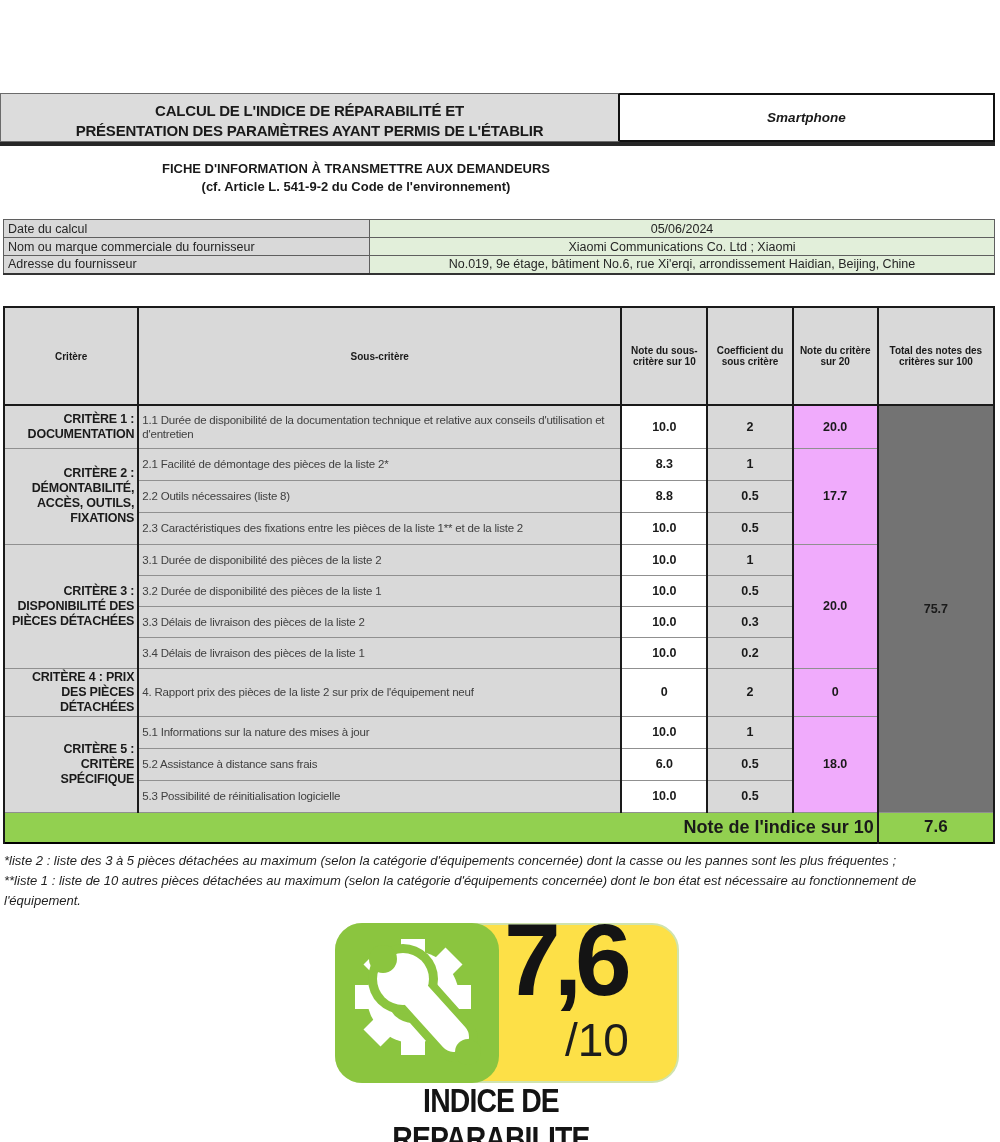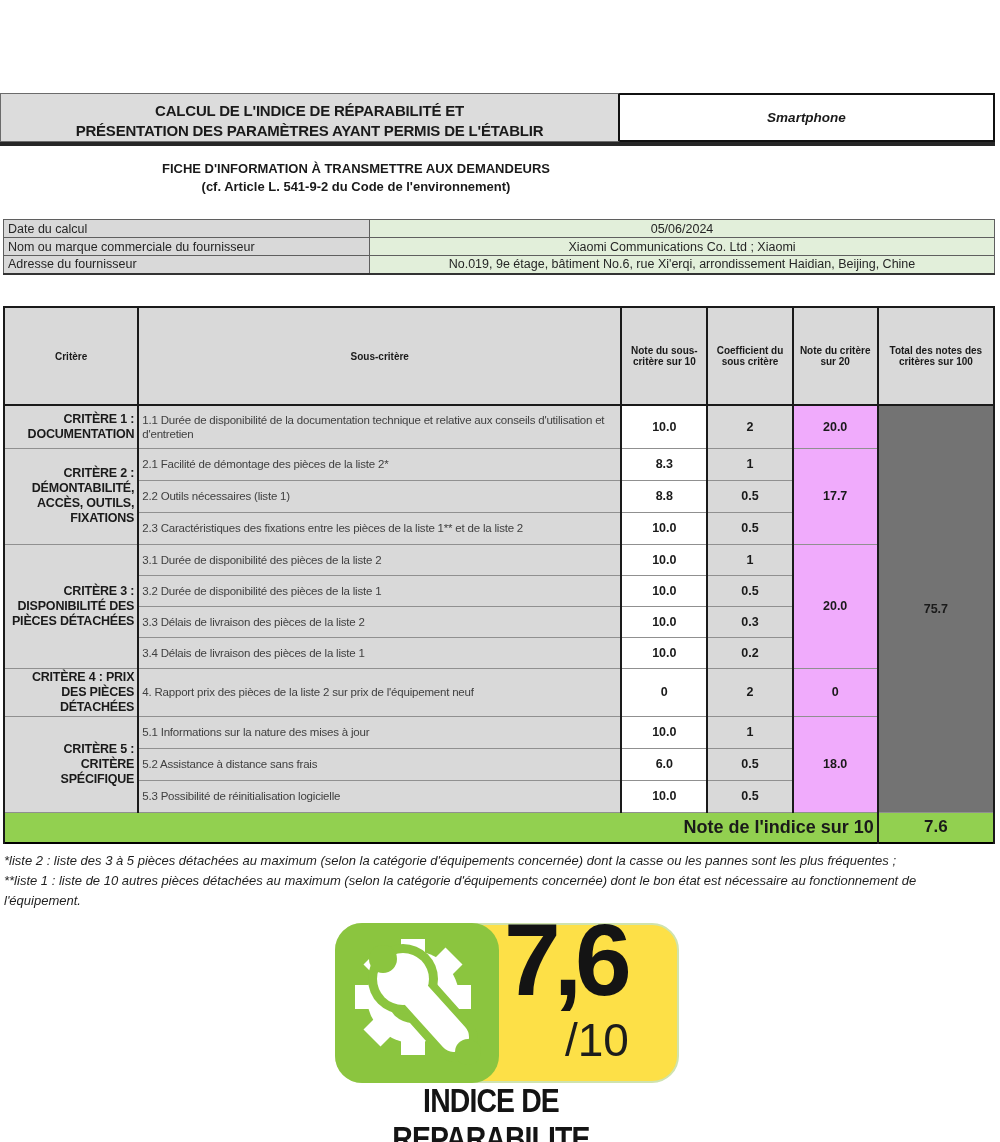--- a/index.html
+++ b/index.html
@@ -114,21 +114,21 @@
   </tr>
 
   <tr class="group-start h32">
     <td class="c-crit" rowspan="3">CRITÈRE 2 : DÉMONTABILITÉ, ACCÈS, OUTILS, FIXATIONS</td>
     <td class="c-sub">2.1 Facilité de démontage des pièces de la liste 2*</td>
     <td class="c-note">8.3</td>
     <td class="c-coef">1</td>
     <td class="c-n20" rowspan="3">17.7</td>
   </tr>
   <tr class="h32">
-    <td class="c-sub">2.2 Outils nécessaires (liste 1)</td>
+    <td class="c-sub">2.2 Outils nécessaires (liste 8)</td>
     <td class="c-note">8.8</td>
     <td class="c-coef">0.5</td>
   </tr>
   <tr class="h32">
     <td class="c-sub">2.3 Caractéristiques des fixations entre les pièces de la liste 1** et de la liste 2</td>
     <td class="c-note">10.0</td>
     <td class="c-coef">0.5</td>
   </tr>
 
   <tr class="group-start h31">

